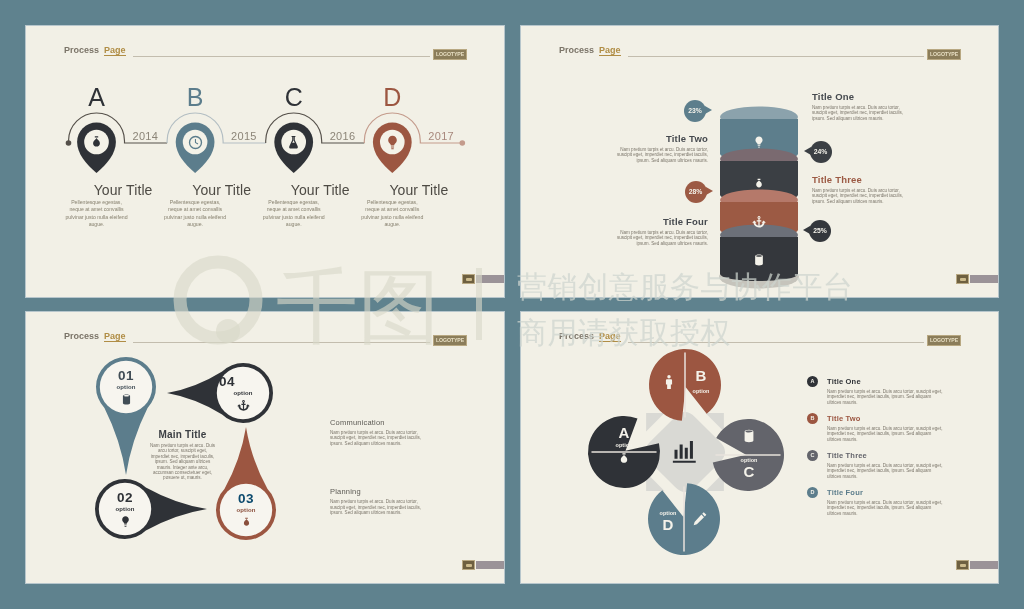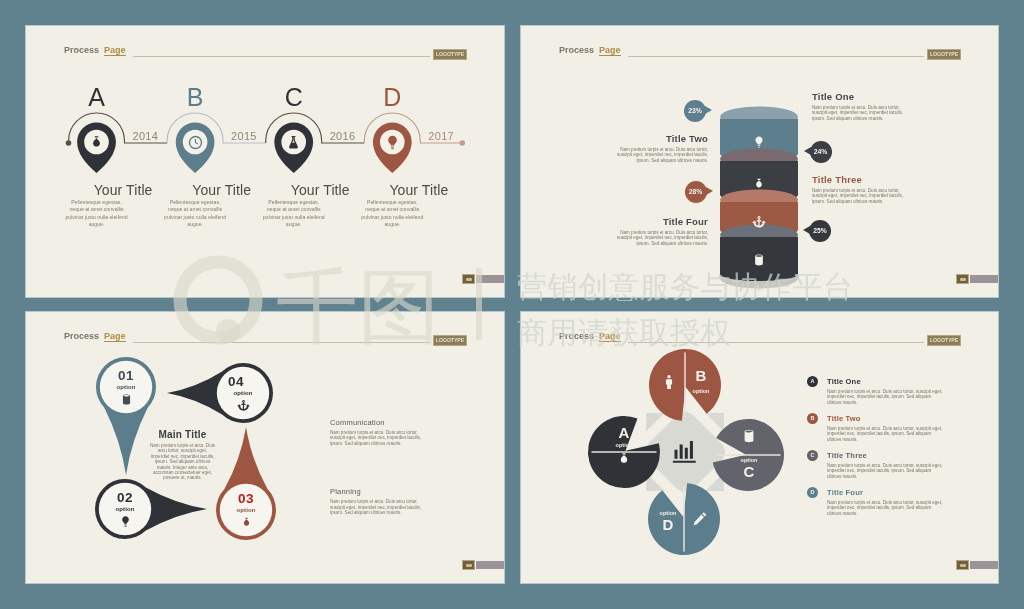--- a/index.html
+++ b/index.html
@@ -228,31 +228,31 @@
         <path d="M 241.54378893289567 177.12261610223058 A 30 30 0 1 1 198.45621106710433 177.12261610223055 Q 214.76485928930634 147.27679571284202 220 115 Q 225.23514071069366 147.27679571284202 241.54378893289567 177.12261610223058 Z" fill="#9c5641"></path>
         <circle cx="220" cy="198" r="26.2" fill="#f7f5ef"></circle>
       </g>
   </svg>
   <div id="s3-text">
       <div class="dnum" style="left:72px;top:56px;color:#414d56">01</div>
       <div class="dopt" style="left:72px;top:71px;color:#414d56">option</div>
       <div class="dicon" style="left:93.5px;top:81px"><svg viewBox="0 0 24 24" width="13" height="13">
           <path d="M12 2.6c-3.6 0-6.6 1.1-6.6 2.5v13.8c0 1.4 3 2.5 6.6 2.5s6.6-1.1 6.6-2.5V5.1c0-1.4-3-2.5-6.6-2.5zm0 1.2c3 0 5.4.8 5.4 1.4S15 6.6 12 6.6 6.6 5.8 6.6 5.1 9 3.8 12 3.8z" fill="#414d56"></path>
         </svg></div>
-      <div class="dnum" style="left:182px;top:62px;color:#2f3237">04</div>
+      <div class="dnum" style="left:173px;top:62px;color:#2f3237">04</div>
       <div class="dopt" style="left:189px;top:77px;color:#2f3237">option</div>
       <div class="dicon" style="left:210.5px;top:87px"><svg viewBox="0 0 24 24" width="13" height="13">
           <path d="M12 1.8a2.6 2.6 0 00-1.1 4.9v2.1H8.1v2.2h2.8v7.4c-2.6-.4-4.7-2.4-5.2-5h2L4 9.5.3 13.4h2.1C3 18 6.9 21.5 12 21.5s9-3.5 9.6-8.1h2.1L20 9.5l-3.7 3.9h2c-.5 2.6-2.6 4.6-5.2 5V11h2.8V8.8h-2.8V6.7A2.6 2.6 0 0012 1.8zm0 1.8a.9.9 0 110 1.8.9.9 0 010-1.8z" fill="#2f3237"></path>
         </svg></div>
       <div class="dnum" style="left:71px;top:178px;color:#2f3237">02</div>
       <div class="dopt" style="left:71px;top:193px;color:#2f3237">option</div>
       <div class="dicon" style="left:92.5px;top:203px"><svg viewBox="0 0 24 24" width="13" height="13">
           <path d="M12 2.4c-3.4 0-6.1 2.7-6.1 6.1 0 2.3 1.3 4 2.6 5.4.7.8 1.1 1.5 1.2 2.3h4.6c.1-.8.5-1.5 1.2-2.3 1.3-1.4 2.6-3.1 2.6-5.4 0-3.4-2.7-6.1-6.1-6.1zM9.8 17.5h4.4v1.5H9.8zM10.3 20.1h3.4v1.4h-3.4z" fill="#2f3237"></path>
         </svg></div>
-      <div class="dnum" style="left:192px;top:179px;color:#b91c1c">03</div>
+      <div class="dnum" style="left:192px;top:179px;color:#0c4a6e">03</div>
       <div class="dopt" style="left:192px;top:194px;color:#8a4f3c">option</div>
       <div class="dicon" style="left:213.5px;top:204px"><svg viewBox="0 0 24 24" width="13" height="13">
           <path d="M9.6 3.2h4.8v1.9H9.6zM12 5.6c-.5 1.1-1.3 1.7-2.4 2.7C8.1 9.6 7.2 11.2 7.2 13.4c0 2.6 2.1 4.4 4.8 4.4s4.8-1.8 4.8-4.4c0-2.2-.9-3.8-2.4-5.1-1.1-1-1.9-1.6-2.4-2.7z" fill="#8a4f3c"></path>
         </svg></div>
       <div class="mt">Main Title</div>
       <div class="mb small">Nam pretium turpis et arcu. Duis arcu tortor, suscipit eget, imperdiet nec, imperdiet iaculis, ipsum. Sed aliquam ultrices mauris. Integer ante arcu, accumsan consectetuer eget, posuere ut, mauris.</div>
       <div class="lg3" style="top:105.7px">
         <div class="lg3t">Communication</div>
         <div class="small">Nam pretium turpis et arcu. Duis arcu tortor, suscipit eget, imperdiet nec, imperdiet iaculis, ipsum. Sed aliquam ultrices mauris.</div>
       </div>

